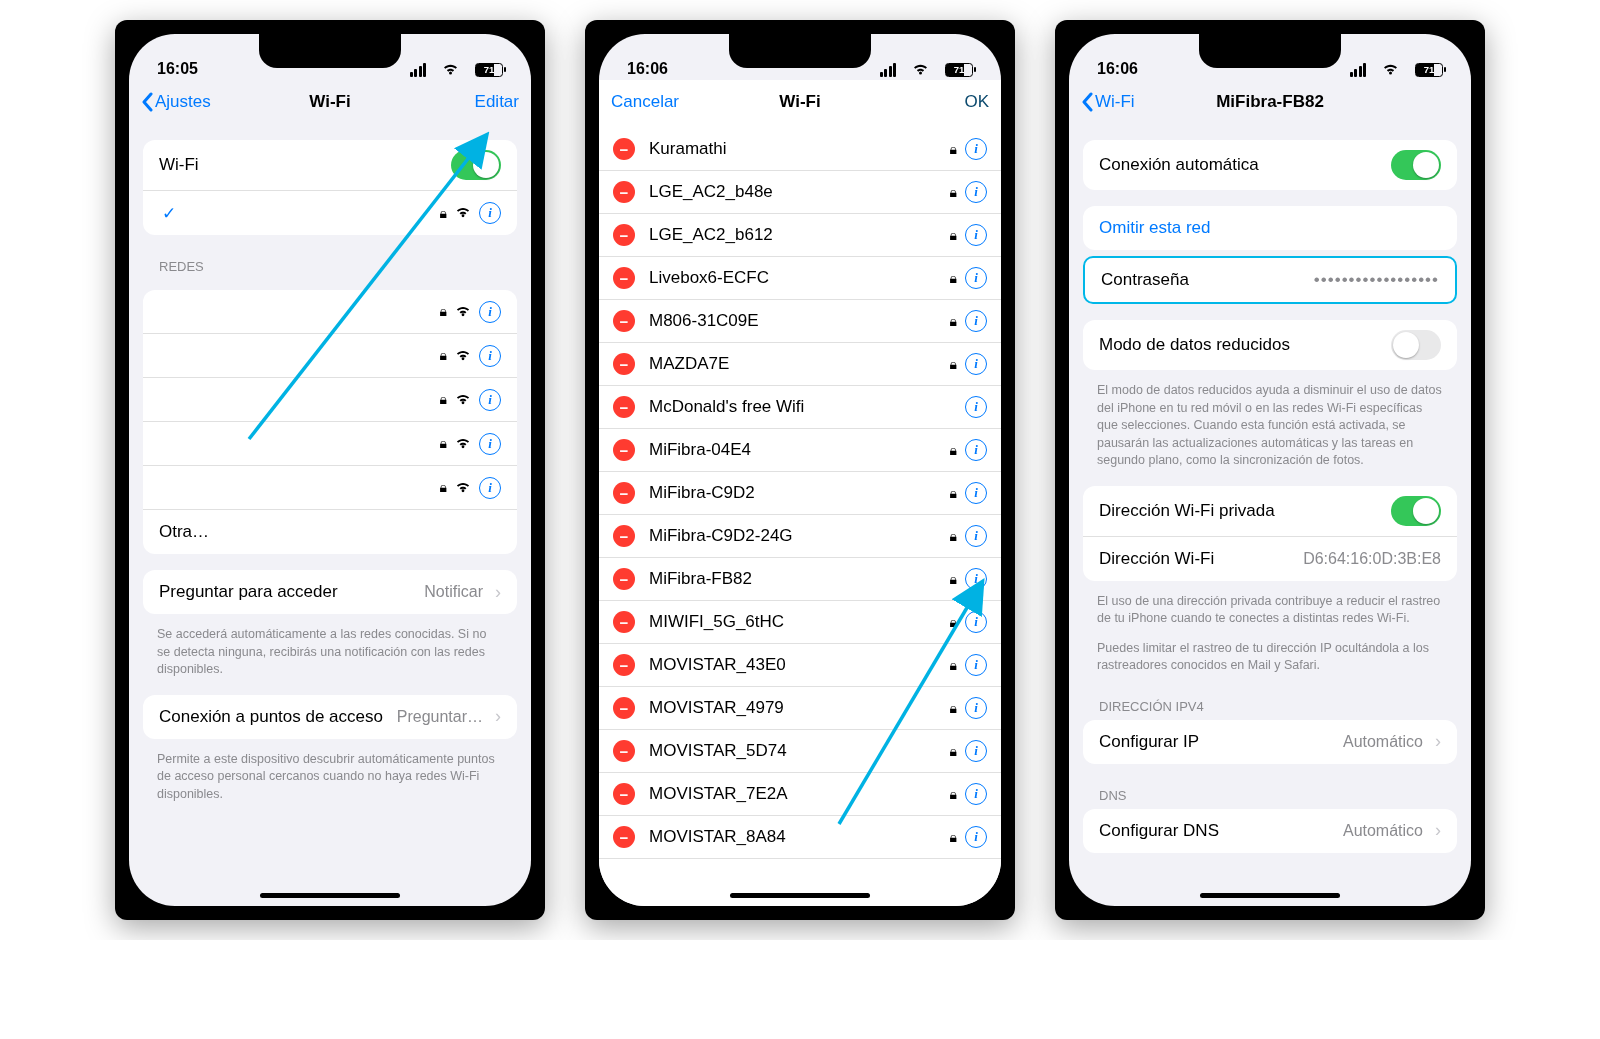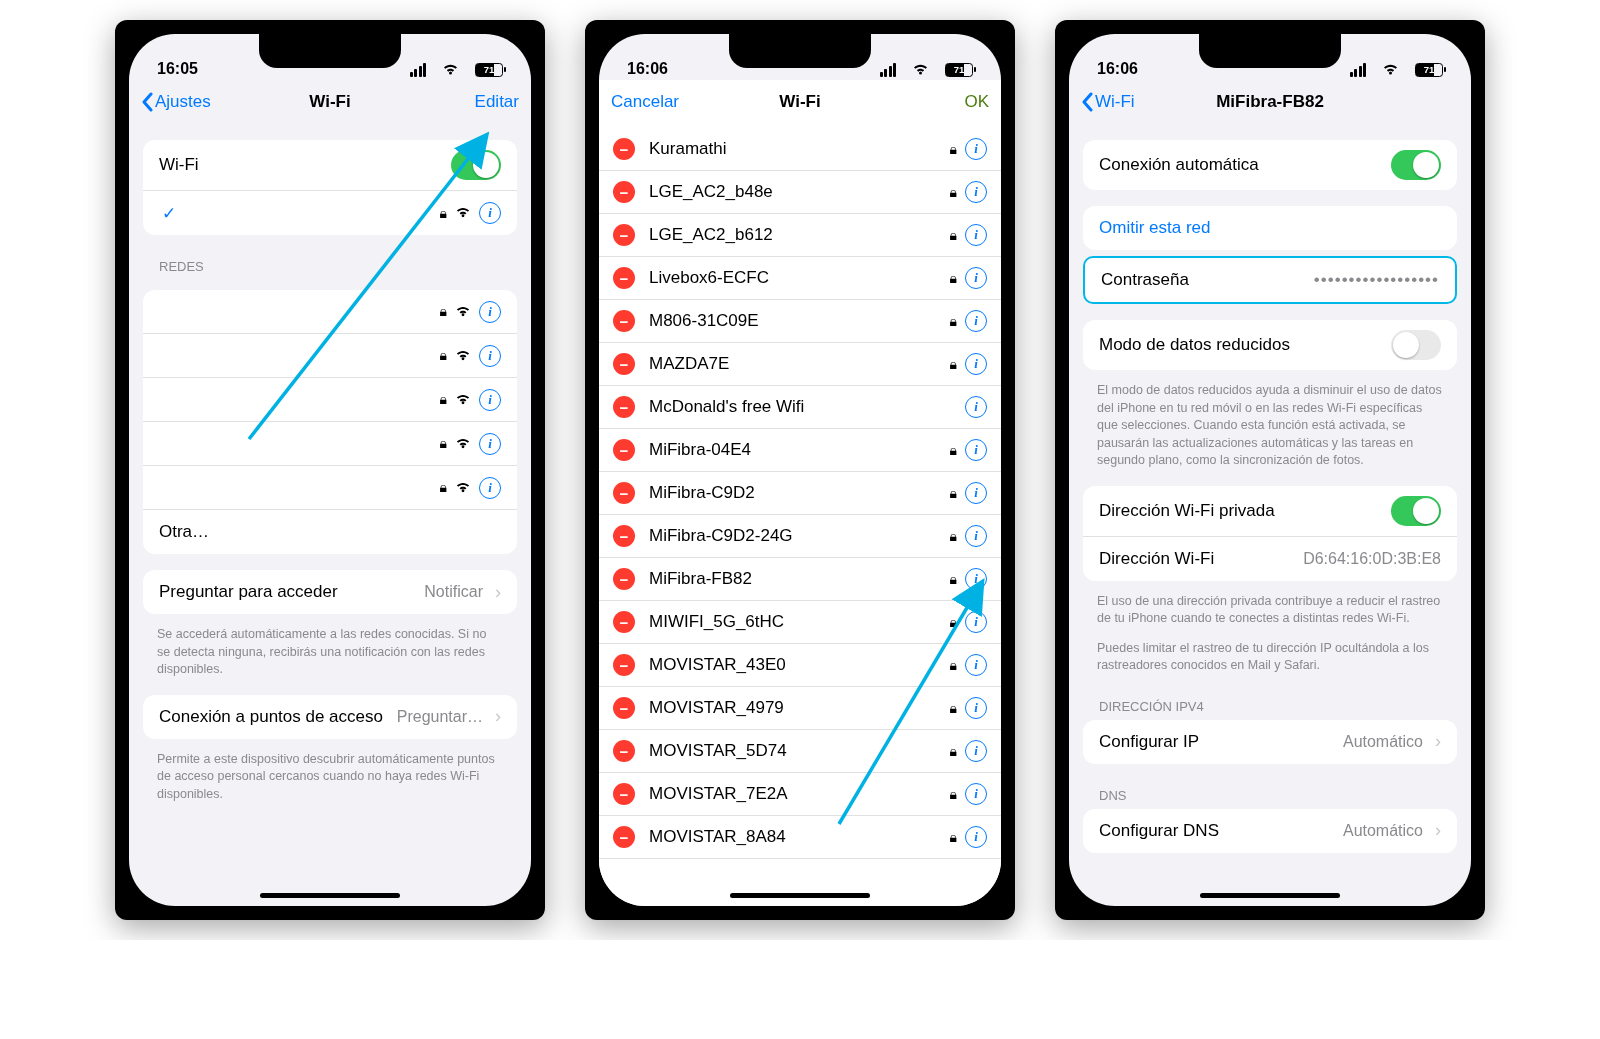--- a/index.html
+++ b/index.html
@@ -62,21 +62,21 @@
   .nav-back { display: flex; align-items: center; color: #007aff; font-size: 17px; gap: 2px; }
   .nav-title {
     position: absolute;
     left: 50%;
     top: 50%;
     transform: translate(-50%, -50%);
     font-size: 17px;
     font-weight: 600;
   }
   .nav-right { color: #007aff; font-size: 17px; }
-  .nav-right.disabled { color: #4d7c0f; }
+  .nav-right.disabled { color: #0c4a6e; }
   .content { padding: 0 0 40px; overflow-y: hidden; height: calc(100% - 90px); }
   .content-white { background: #fff; }
   .group {
     background: #fff;
     border-radius: 12px;
     margin: 16px 14px 0;
     overflow: hidden;
   }
   .group.highlight { border: 2.5px solid #00b7e8; border-radius: 10px; }
   .section-header {

